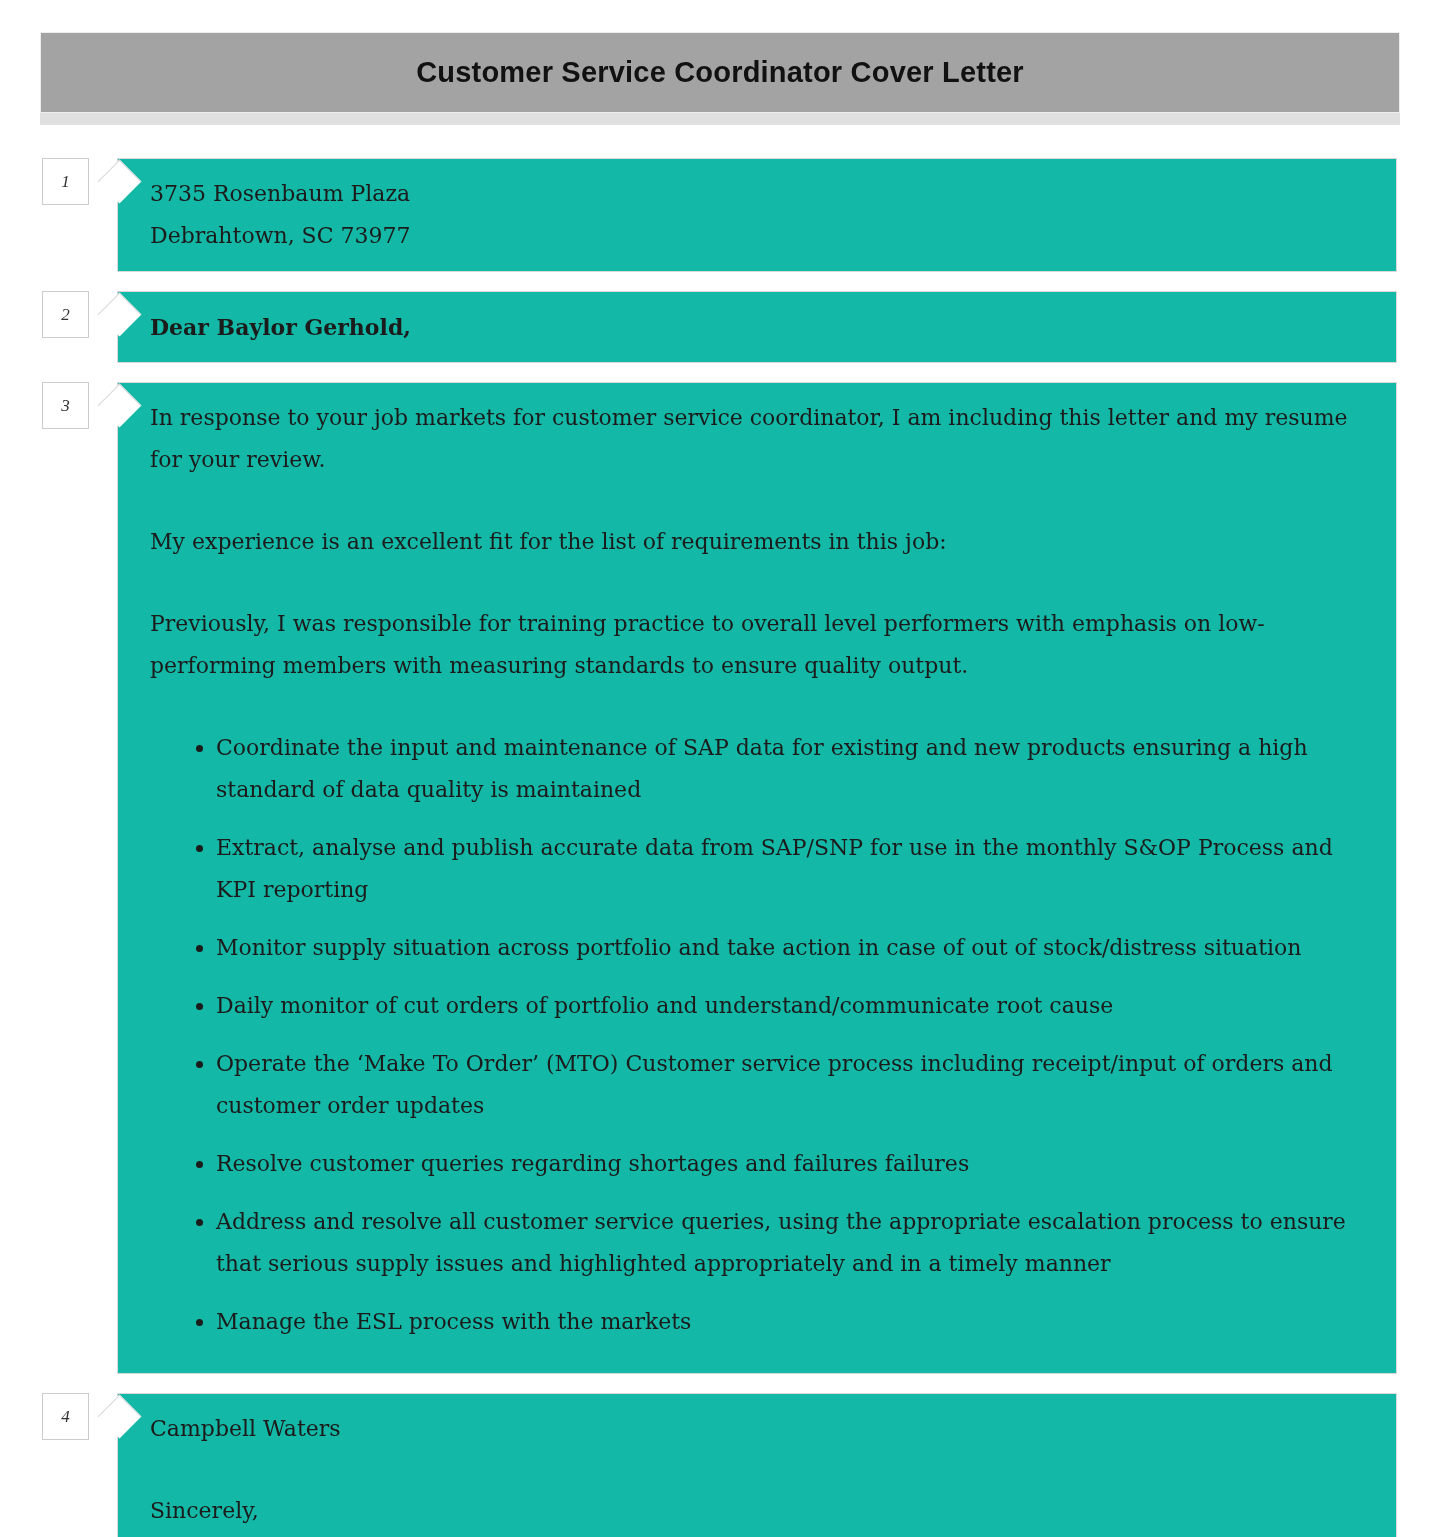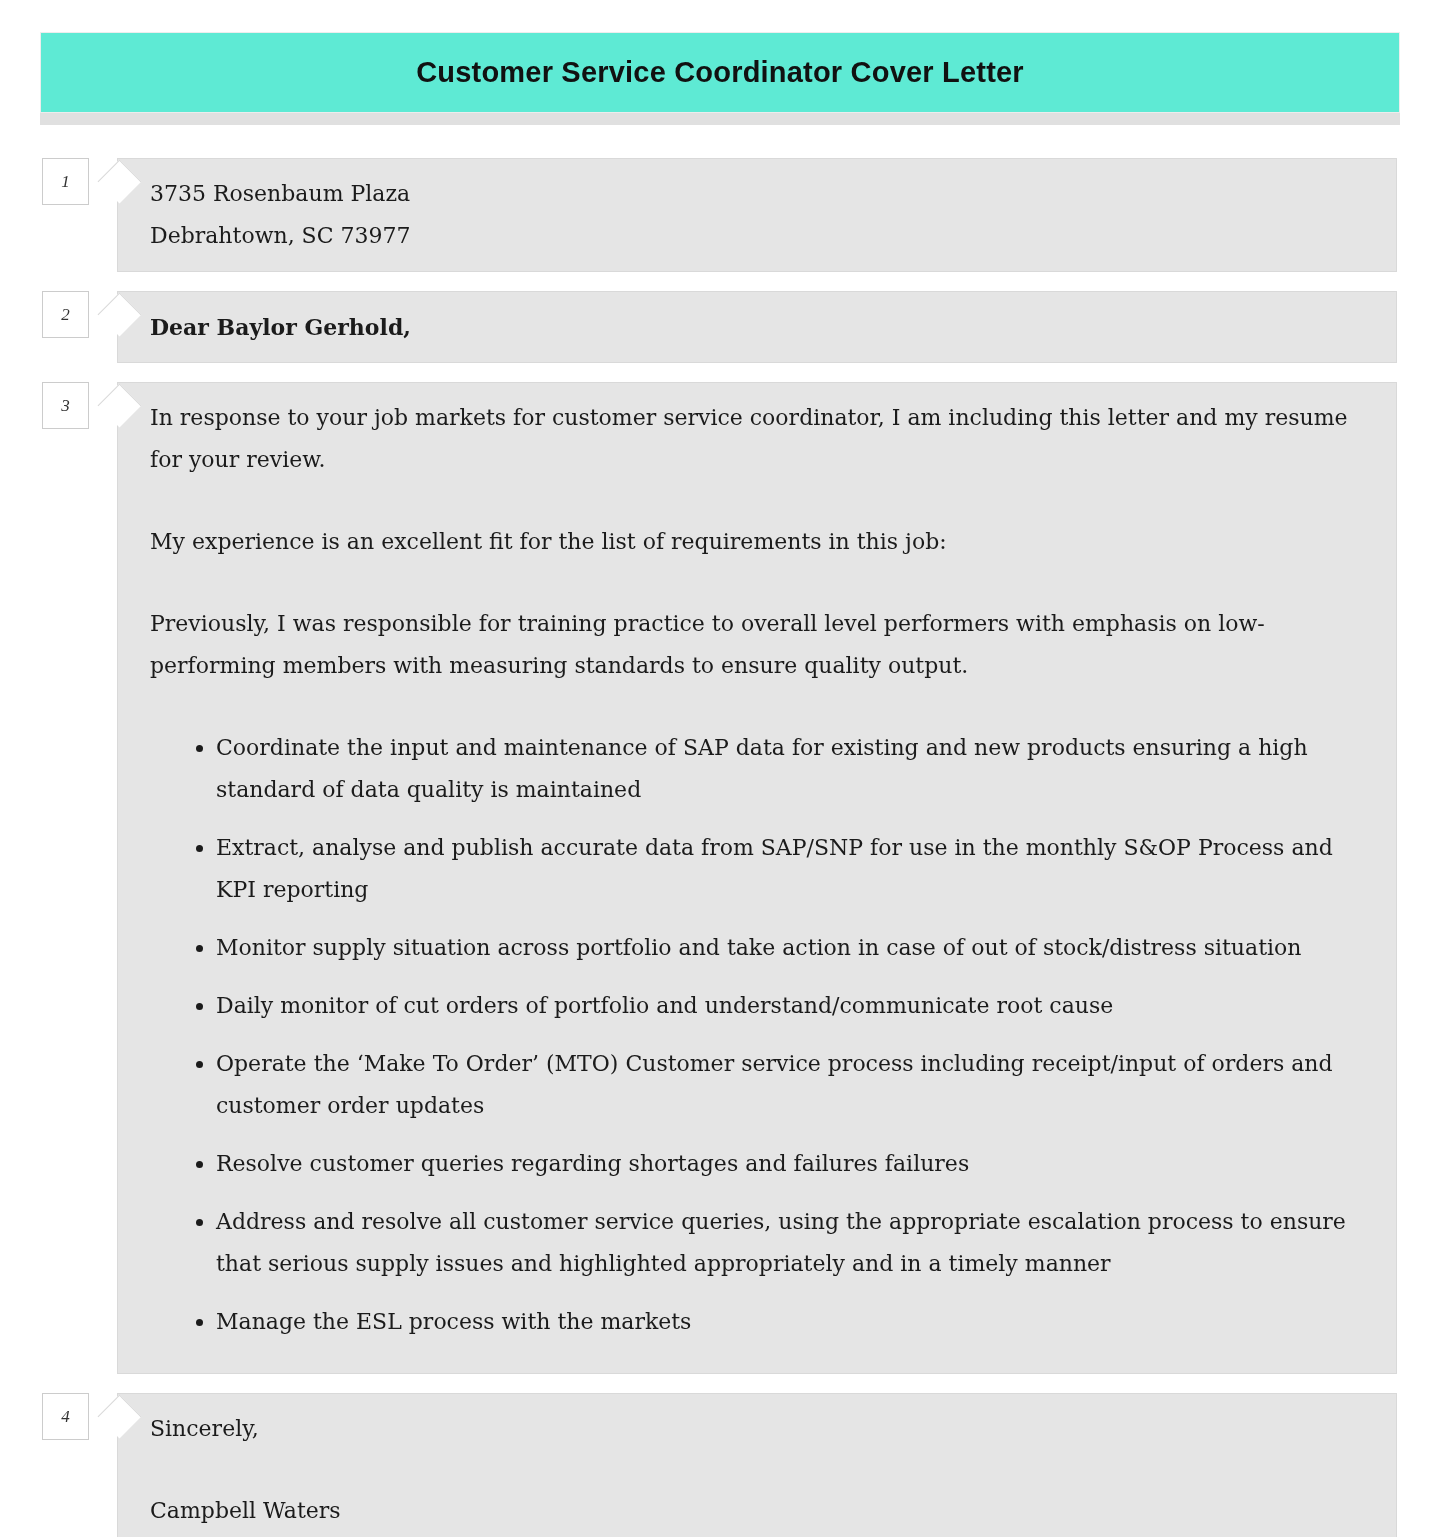--- a/index.html
+++ b/index.html
@@ -12,21 +12,21 @@
     width: 1440px;
     min-height: 1537px;
     font-family: "DejaVu Serif", serif;
     color: #1b1b1b;
   }
 
   
   .title-bar {
     margin: 32px 40px 0 40px;
     height: 81px;
-    background: #5eead4;
+    background: #a3a3a3;
     border: 1px solid #ededed;
     display: flex;
     align-items: center;
     justify-content: center;
   }
   .title-bar h1 {
     margin: 0;
     font-family: "Liberation Sans", sans-serif;
     font-weight: bold;
     font-size: 29px;
@@ -60,21 +60,21 @@
     align-items: center;
     justify-content: center;
     font-style: italic;
     font-size: 17px;
     font-family: "Liberation Serif", serif;
     color: #333333;
   }
 
   .card {
     position: relative;
-    background: #e5e5e5;
+    background: #14b8a6;
     border: 1px solid #d9d9d9;
     padding: 14px 34px 14px 32px;
     font-size: 22px;
     line-height: 42px;
   }
   
   .card::before {
     content: "";
     position: absolute;
     top: 7px;
@@ -141,18 +141,18 @@
         <li>Resolve customer queries regarding shortages and failures failures</li>
         <li>Address and resolve all customer service queries, using the appropriate escalation process to ensure that serious supply issues and highlighted appropriately and in a timely manner</li>
         <li>Manage the ESL process with the markets</li>
       </ul>
     </div>
   </section>
 
   <section class="section">
     <div class="badge">4</div>
     <div class="card">
+      <p>Campbell Waters</p>
       <p>Sincerely,</p>
-      <p>Campbell Waters</p>
     </div>
   </section>
 
 </main>
 
 </body></html>

